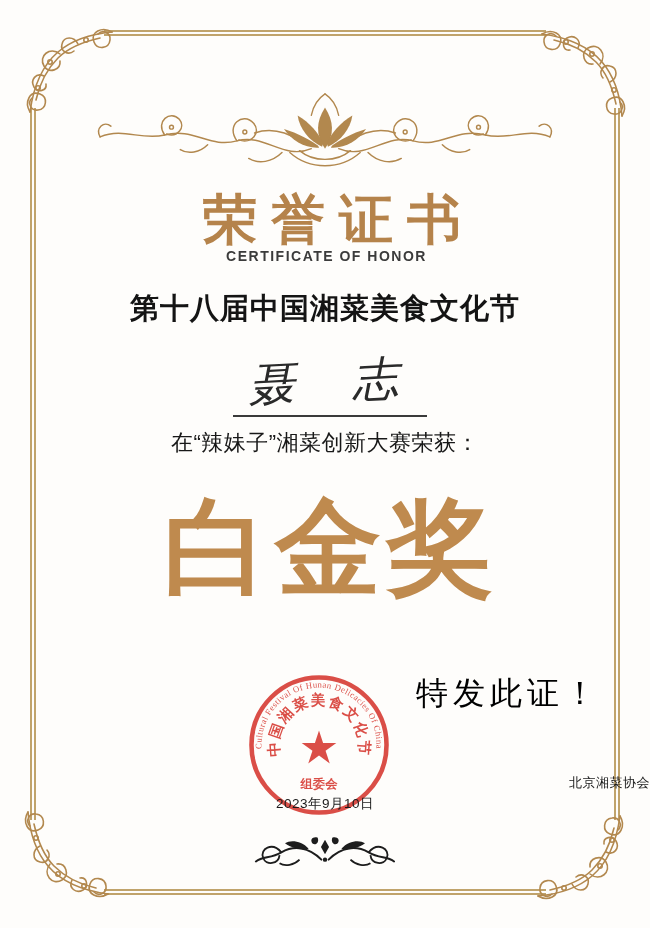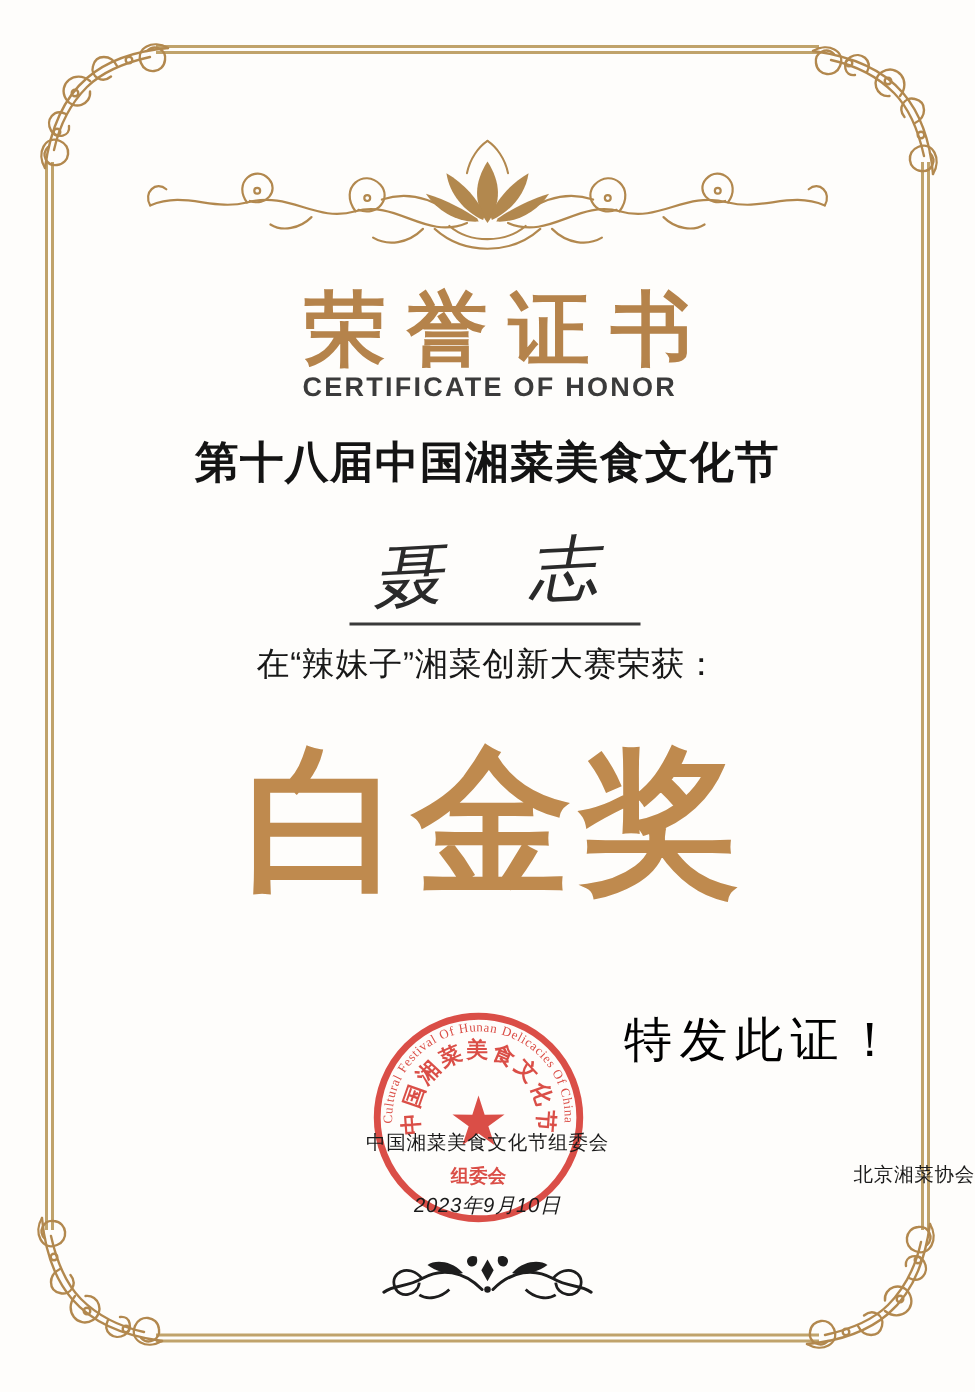--- a/index.html
+++ b/index.html
@@ -33,21 +33,21 @@
   .centered{position:absolute;left:0;width:100%;text-align:center;}
   .title{
     top:184px;
     font-family:"Liberation Serif","DejaVu Serif",serif;
     font-size:54px;font-weight:600;
     letter-spacing:14px;padding-left:14px;
     color:#b5834b;
   }
   .subtitle{
     top:248px;
-    font-size:18px;font-weight:700;
+    font-size:14px;font-weight:700;
     letter-spacing:1.5px;padding-left:1.5px;
     color:#3b3b3b;
   }
   .event-title{
     top:289px;
     font-size:29px;font-weight:700;
     letter-spacing:1px;
     color:#141414;
   }
   .signature{
@@ -76,21 +76,21 @@
   }
   .issue-statement{
     position:absolute;left:416px;top:672px;
     font-size:32px;letter-spacing:5px;
     color:#000000;white-space:nowrap;
   }
   .seal{position:absolute;left:246px;top:672px;width:146px;height:146px;opacity:0.88;z-index:1;}
   .org-block{z-index:2;color:#1a1a1a;}
   .org-line1{top:753px;font-size:13px;letter-spacing:0.5px;}
   .org-line2{top:774px;font-size:13px;letter-spacing:0.5px;text-align:right;}
-  .org-line3{top:795px;font-size:13.5px;letter-spacing:0.5px;font-style:italic;}
+  .org-line3{top:795px;font-size:13.5px;letter-spacing:0.5px;}
 </style>
 </head>
 <body>
 
 <div class="page">
 
   <svg width="0" height="0" style="position:absolute" aria-hidden="true">
     <defs>
       <symbol id="corner-filigree" viewBox="0 0 96 96">
         <g fill="none" stroke="#b2884e" stroke-width="1.6" stroke-linecap="round">
@@ -198,21 +198,20 @@
     <text font-size="9.5" fill="#d6372f" font-family="'Liberation Serif','DejaVu Serif',serif" letter-spacing="0.5">
       <textPath href="#seal-ring-path" startOffset="50%" text-anchor="middle">Cultural Festival Of Hunan Delicacies Of China</textPath>
     </text>
     <text font-size="16" font-weight="bold" fill="#d6372f" letter-spacing="2">
       <textPath href="#seal-arc-path" startOffset="50%" text-anchor="middle">中国湘菜美食文化节</textPath>
     </text>
     <polygon points="80,64 84.5,77.9 99,77.8 87.2,86.4 91.8,100.2 80,91.6 68.2,100.2 72.8,86.4 61,77.8 75.5,77.9" fill="#d6372f"></polygon>
     <text x="80" y="127" font-size="13.5" font-weight="bold" fill="#d6372f" text-anchor="middle">组委会</text>
   </svg>
 
-  <div class="centered org-block org-line1">中国湘菜美食文化节组委会</div>
   <div class="centered org-block org-line2">北京湘菜协会</div>
   <div class="centered org-block org-line3">2023年9月10日</div>
 
   <svg class="bottom-flourish" viewBox="0 0 160 44">
     <use href="#bottom-flourish-sym"></use>
   </svg>
 
 </div>
 
 </body></html>

